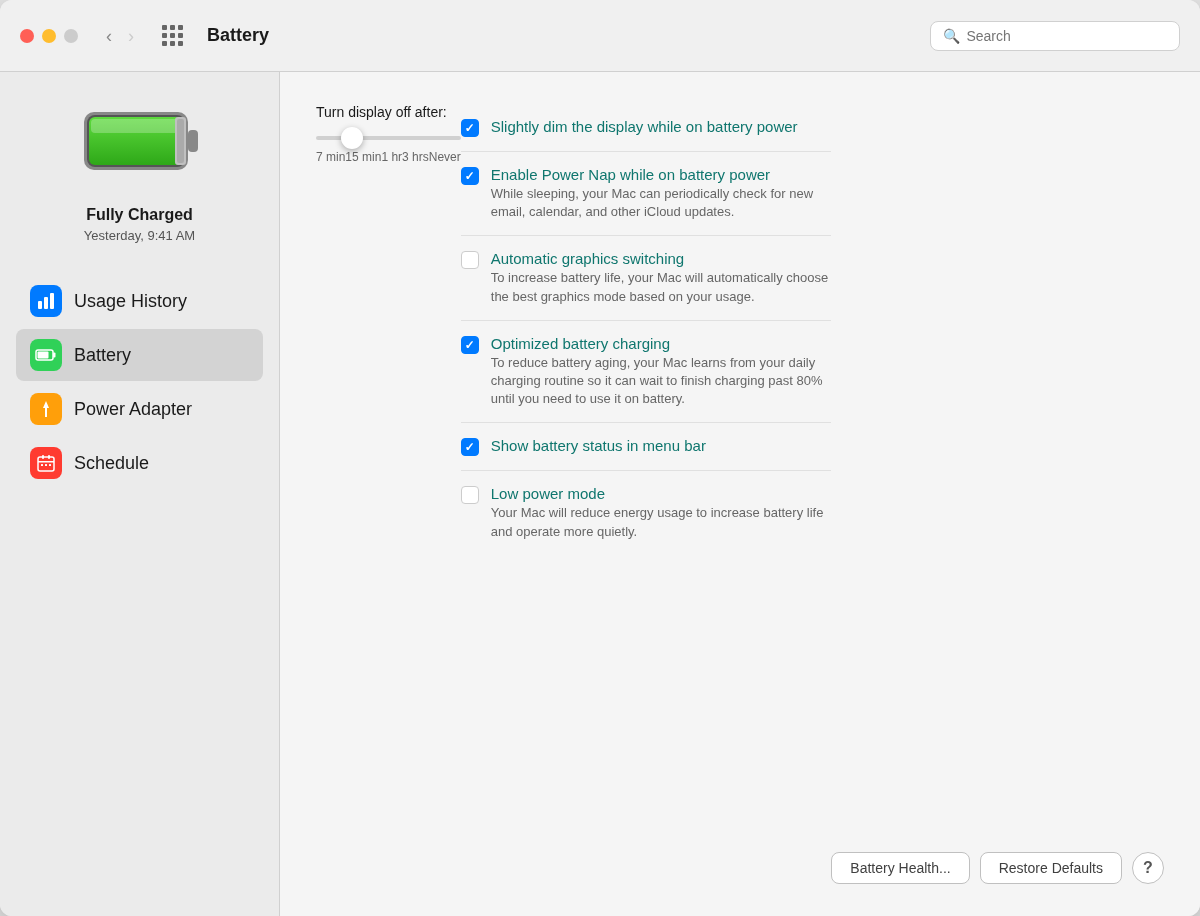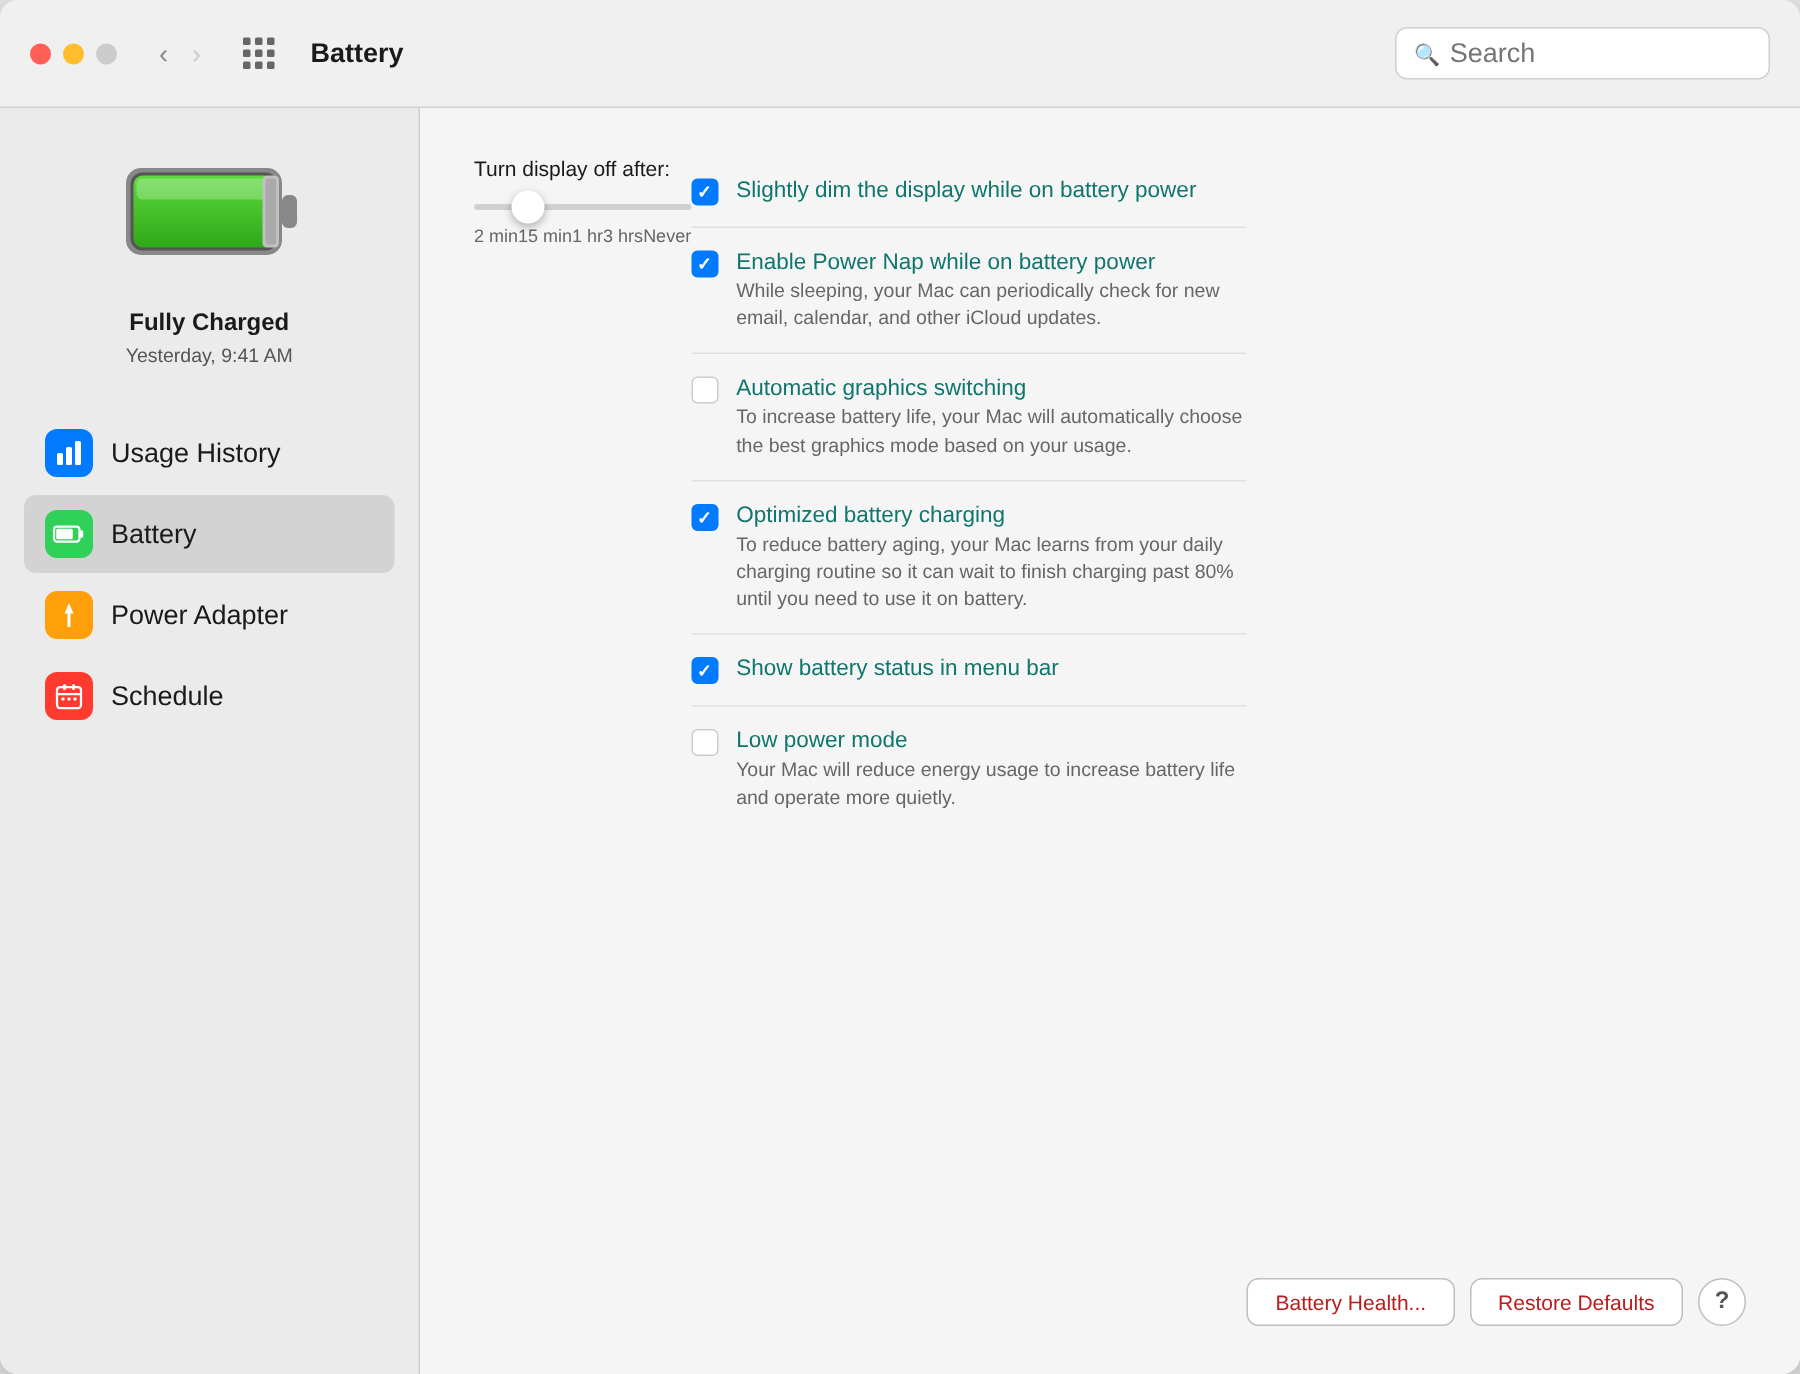--- a/index.html
+++ b/index.html
@@ -101,21 +101,21 @@
 
     .search-icon {
       color: #888;
       font-size: 14px;
     }
 
     .search-input {
       border: none;
       outline: none;
       background: transparent;
-      font-size: 18px;
+      font-size: 14px;
       color: #999;
       width: 100%;
     }
 
     
     .content {
       display: flex;
       flex: 1;
       overflow: hidden;
     }
@@ -317,21 +317,21 @@
       margin-top: auto;
     }
 
     .btn {
       padding: 0 18px;
       border-radius: 8px;
       border: 1px solid #c0c0c0;
       background: white;
       font-size: 14px;
       font-weight: 500;
-      color: #b91c1c;
+      color: #404040;
       cursor: pointer;
     }
 
     .btn-help {
       width: 32px;
       height: 32px;
       border-radius: 50%;
       border: 1px solid #c0c0c0;
       background: white;
       font-size: 16px;
@@ -455,21 +455,21 @@
     </div>
 
     <div class="main-panel">
 
       <div class="slider-container">
         <div class="section-title">Turn display off after:</div>
         <div class="slider-track">
           <div class="slider-thumb"></div>
         </div>
         <div class="slider-labels">
-          <span>2 min</span>
+          <span>7 min</span>
           <span>15 min</span>
           <span>1 hr</span>
           <span>3 hrs</span>
           <span>Never</span>
         </div>
       </div>
 
       <div class="checkbox-section">
 
         <div class="checkbox-item">

